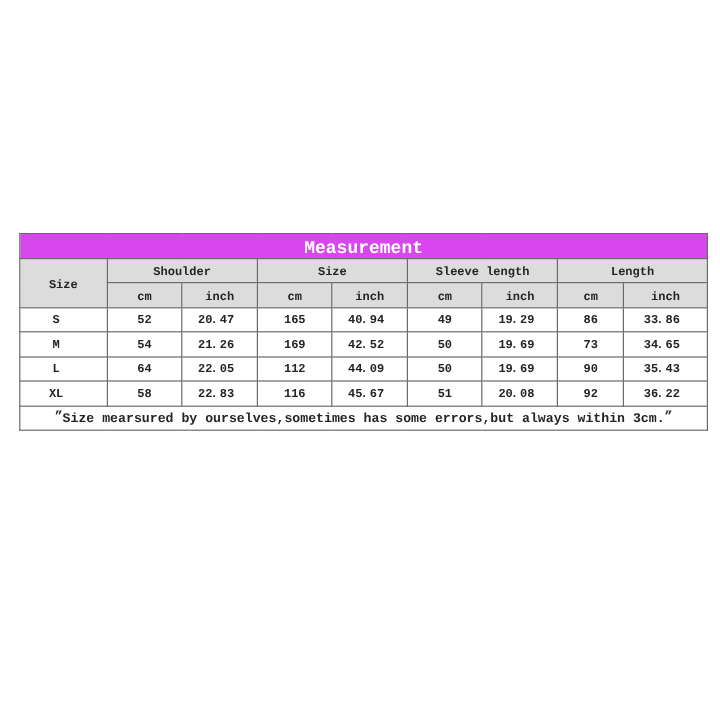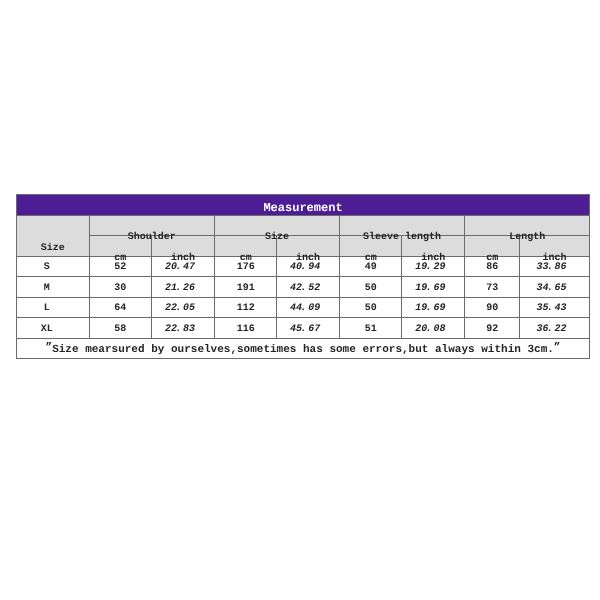--- a/index.html
+++ b/index.html
@@ -47,37 +47,37 @@
   }
   table.size-table td > span.txt {
     display: inline-block;
     line-height: 1;
     vertical-align: middle;
     position: relative;
     top: 2px;
   }
 
   td.title-cell {
-    background: #4c1d95;
+    background: #d946ef;
     color: #ffffff;
     border: none;
     height: 21px;
-    font-size: 12px;
+    font-size: 15px;
     font-weight: bold;
   }
   table.size-table td.title-cell > span.txt { top: 3px; }
 
   td.head-cell { background: #dcdcdc; }
-  table.size-table td.head-cell > span.txt { top: 13px; }
+  table.size-table td.head-cell > span.txt { top: 3px; }
   td.data-cell { background: #ffffff; }
 
   
   td.size-cell > span.txt { margin-right: 12px; }
   
-  td.inch-cell > span.txt { margin-right: 6px; font-style: italic; }
+  td.inch-cell > span.txt { margin-right: 6px; }
 
   td.note-cell {
     background: #ffffff;
     font-size: 11px;
     font-weight: bold;
     height: 20.3px;
   }
 
   
   .dot { margin-left: -1.7px; margin-right: 1.7px; }
@@ -121,33 +121,33 @@
         <td class="head-cell"><span class="txt">cm</span></td>
         <td class="head-cell"><span class="txt">inch</span></td>
         <td class="head-cell"><span class="txt">cm</span></td>
         <td class="head-cell"><span class="txt">inch</span></td>
       </tr>
 
       <tr>
         <td class="data-cell size-cell"><span class="txt">S</span></td>
         <td class="data-cell"><span class="txt">52</span></td>
         <td class="data-cell inch-cell"><span class="txt">20<span class="dot">.</span>47</span></td>
-        <td class="data-cell"><span class="txt">176</span></td>
+        <td class="data-cell"><span class="txt">165</span></td>
         <td class="data-cell inch-cell"><span class="txt">40<span class="dot">.</span>94</span></td>
         <td class="data-cell"><span class="txt">49</span></td>
         <td class="data-cell inch-cell"><span class="txt">19<span class="dot">.</span>29</span></td>
         <td class="data-cell"><span class="txt">86</span></td>
         <td class="data-cell inch-cell"><span class="txt">33<span class="dot">.</span>86</span></td>
       </tr>
 
       <tr>
         <td class="data-cell size-cell"><span class="txt">M</span></td>
-        <td class="data-cell"><span class="txt">30</span></td>
+        <td class="data-cell"><span class="txt">54</span></td>
         <td class="data-cell inch-cell"><span class="txt">21<span class="dot">.</span>26</span></td>
-        <td class="data-cell"><span class="txt">191</span></td>
+        <td class="data-cell"><span class="txt">169</span></td>
         <td class="data-cell inch-cell"><span class="txt">42<span class="dot">.</span>52</span></td>
         <td class="data-cell"><span class="txt">50</span></td>
         <td class="data-cell inch-cell"><span class="txt">19<span class="dot">.</span>69</span></td>
         <td class="data-cell"><span class="txt">73</span></td>
         <td class="data-cell inch-cell"><span class="txt">34<span class="dot">.</span>65</span></td>
       </tr>
 
       <tr>
         <td class="data-cell size-cell"><span class="txt">L</span></td>
         <td class="data-cell"><span class="txt">64</span></td>

